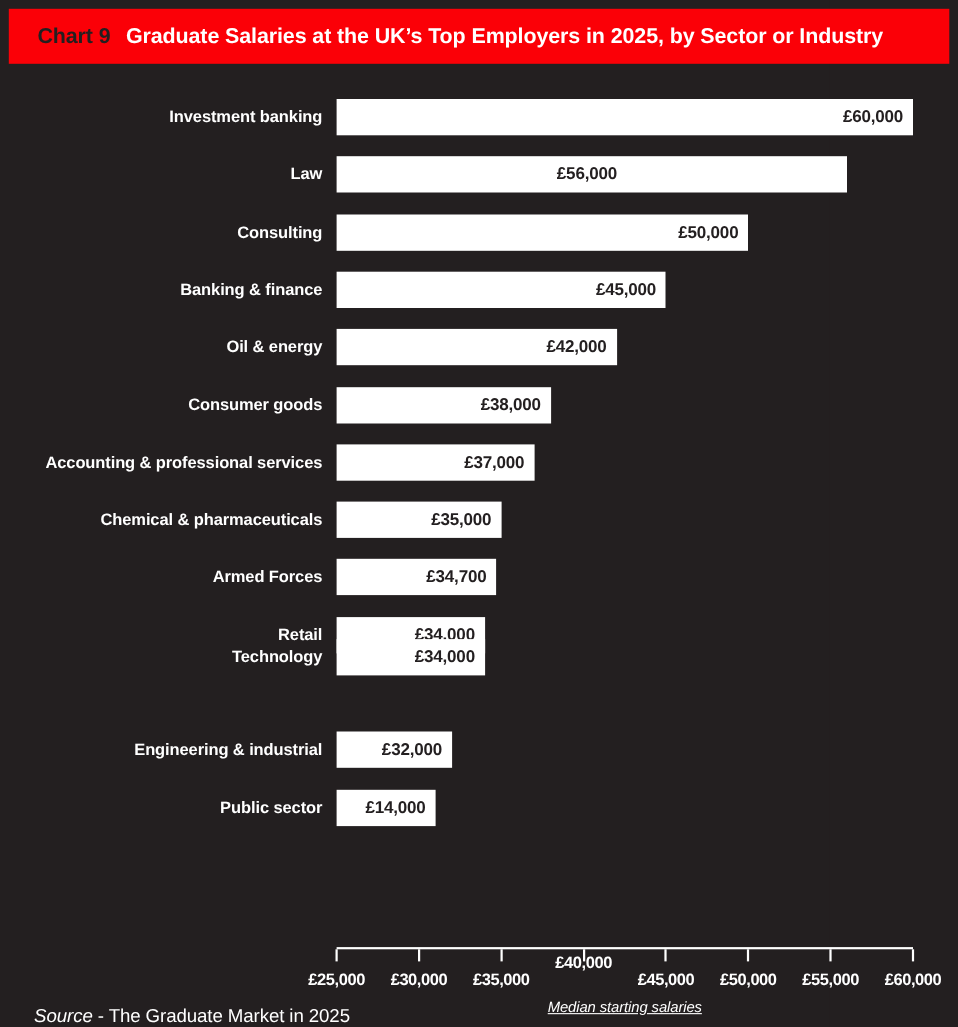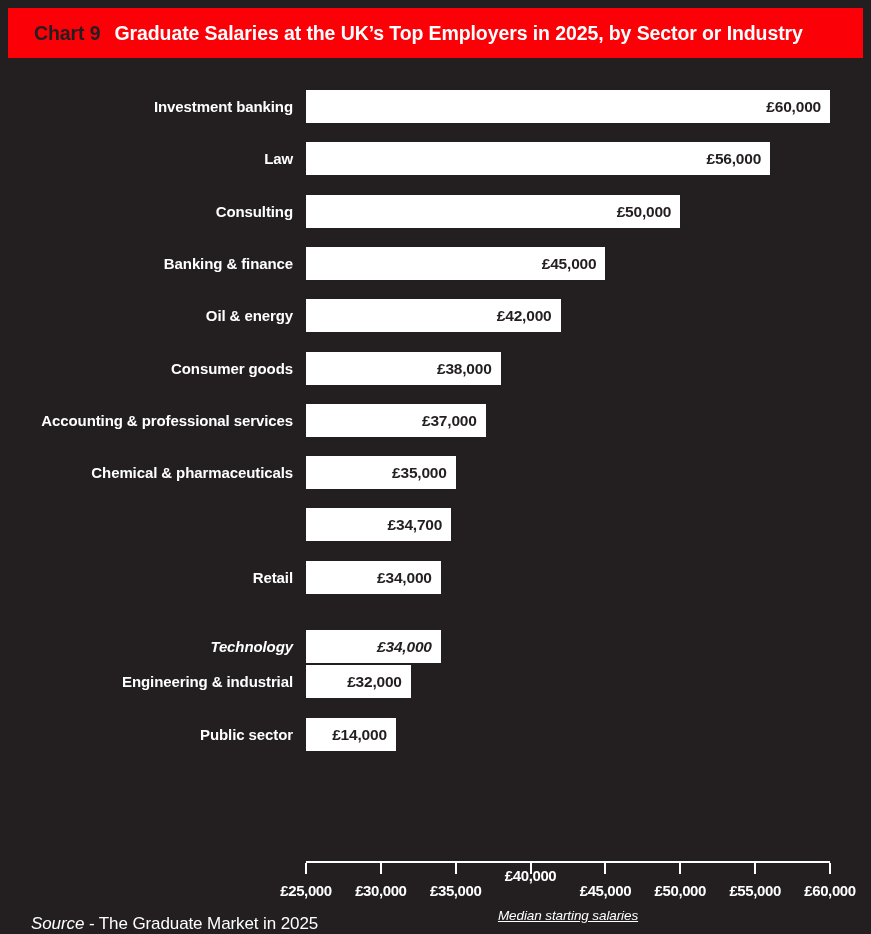--- a/index.html
+++ b/index.html
@@ -146,21 +146,21 @@
 
   <div class="plot" id="plot-area">
       <div class="row" style="top: 32px;">
         <div class="cat-label">Investment banking</div>
         <div class="bar" style="width: 524px;"></div>
         <div class="bar-value inside" style="left: 306px; width: 515px;">£60,000</div>
       </div>
       <div class="row" style="top: 84.3px;">
         <div class="cat-label">Law</div>
         <div class="bar" style="width: 464.114px;"></div>
-        <div class="bar-value inside" style="left: 306px; width: 455.114px;">£56,000</div>
+        <div class="bar-value inside" style="left: 306px; width: 455.114px; text-align: center;">£56,000</div>
       </div>
       <div class="row" style="top: 136.6px;">
         <div class="cat-label">Consulting</div>
         <div class="bar" style="width: 374.286px;"></div>
         <div class="bar-value inside" style="left: 306px; width: 365.286px;">£50,000</div>
       </div>
       <div class="row" style="top: 188.9px;">
         <div class="cat-label">Banking &amp; finance</div>
         <div class="bar" style="width: 299.429px;"></div>
         <div class="bar-value inside" style="left: 306px; width: 290.429px;">£45,000</div>
@@ -179,29 +179,30 @@
         <div class="cat-label">Accounting &amp; professional services</div>
         <div class="bar" style="width: 179.657px;"></div>
         <div class="bar-value inside" style="left: 306px; width: 170.657px;">£37,000</div>
       </div>
       <div class="row" style="top: 398.1px;">
         <div class="cat-label">Chemical &amp; pharmaceuticals</div>
         <div class="bar" style="width: 149.714px;"></div>
         <div class="bar-value inside" style="left: 306px; width: 140.714px;">£35,000</div>
       </div>
       <div class="row" style="top: 450.4px;">
+        <div class="cat-label">Armed Forces</div>
         <div class="bar" style="width: 145.223px;"></div>
         <div class="bar-value inside" style="left: 306px; width: 136.223px;">£34,700</div>
       </div>
       <div class="row" style="top: 502.7px;">
         <div class="cat-label">Retail</div>
         <div class="bar" style="width: 134.743px;"></div>
         <div class="bar-value inside" style="left: 306px; width: 125.743px;">£34,000</div>
       </div>
-      <div class="row" style="top: 572px; font-style: italic;">
+      <div class="row" style="top: 523px;">
         <div class="cat-label">Technology</div>
         <div class="bar" style="width: 134.743px;"></div>
         <div class="bar-value inside" style="left: 306px; width: 125.743px;">£34,000</div>
       </div>
       <div class="row" style="top: 607.3px; padding-left: 30px;">
         <div class="cat-label">Engineering &amp; industrial</div>
         <div class="bar" style="width: 104.8px;"></div>
         <div class="bar-value inside" style="left: 306px; width: 95.8px;">£32,000</div>
       </div>
       <div class="row" style="top: 659.6px;">

